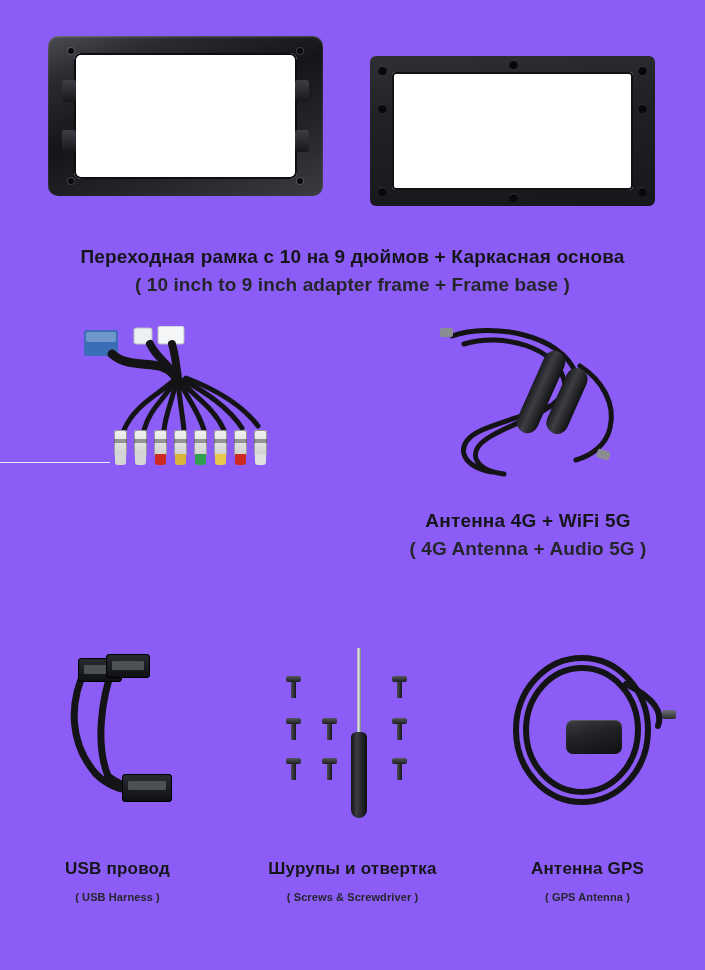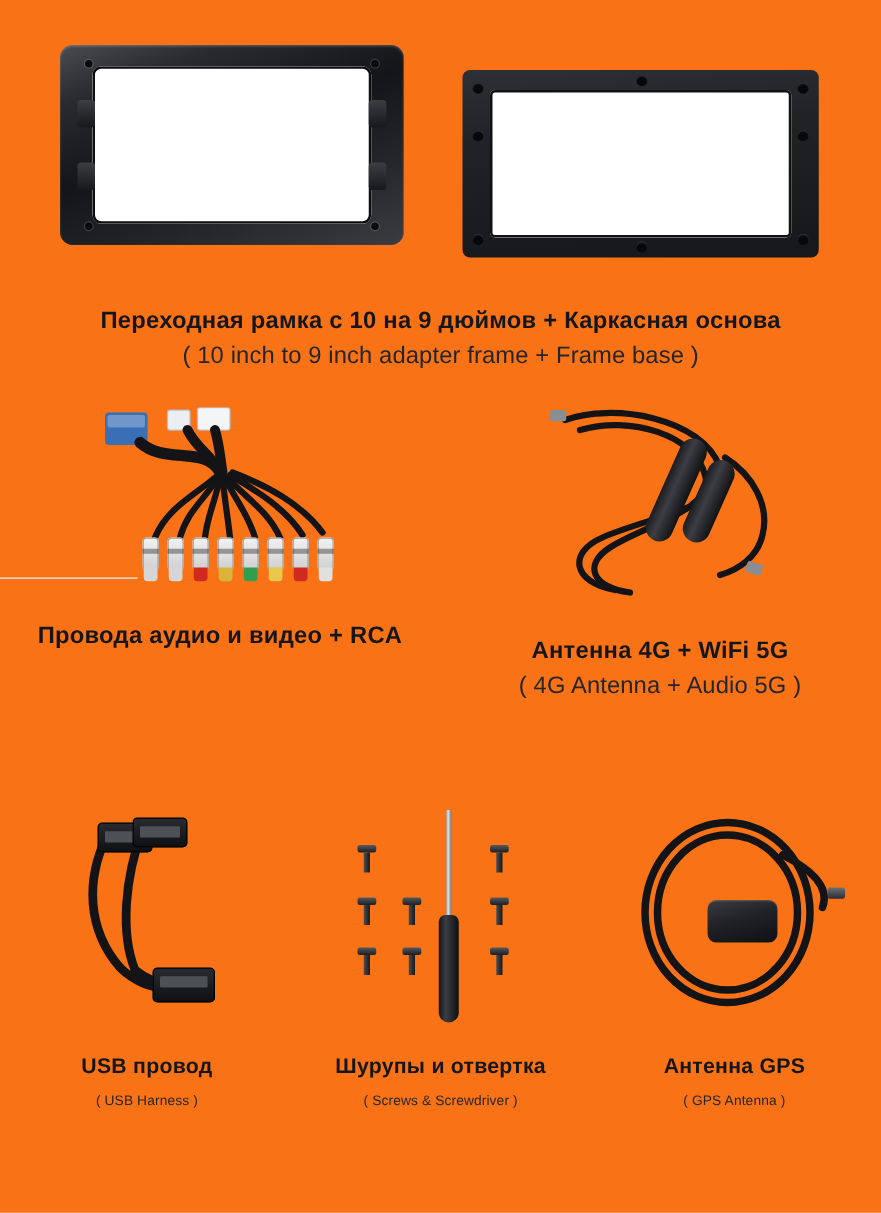--- a/index.html
+++ b/index.html
@@ -11,21 +11,21 @@
     height: 970px;
     background: #ffffff;
     font-family: "Liberation Sans", sans-serif;
     color: #111111;
     overflow: hidden;
   }
   .page {
     position: relative;
     width: 705px;
     height: 970px;
-    background: #f97316;
+    background: #8b5cf6;
   }
 
   
   .section {
     position: absolute;
     width: 705px;
     box-sizing: border-box;
   }
   .caption-block {
     text-align: center;
@@ -34,21 +34,21 @@
   .caption-ru {
     font-size: 19px;
     font-weight: bold;
     letter-spacing: 0.2px;
     color: #15161a;
     line-height: 26px;
     white-space: nowrap;
   }
   .caption-en {
     font-size: 19px;
-    font-weight: normal;
+    font-weight: bold;
     color: #24262b;
     line-height: 30px;
     letter-spacing: 0.1px;
     white-space: nowrap;
   }
   .caption-ru.small { font-size: 17px; }
   .caption-en.small { font-size: 11px; }
 
   
   #row-frames { top: 0; left: 0; height: 300px; }
@@ -377,21 +377,20 @@
           </div>
           <div class="rca-plug" style="left:182px; top:104px;">
             <div class="band"></div>
             <div class="tip" style="background:#e0e0e0;"></div>
           </div>
         </div>
 
         <div class="faint-line" style="left:-10px; top:142px; width:120px;"></div>
 
         <div class="caption-block" style="position:absolute; top:176px; left:0; width:352px;">
-          <div class="caption-ru">Провода аудио и видео + RCA</div>
         </div>
       </div>
 
       <div class="col right">
         <div class="antenna-wrap">
           <svg width="210" height="170" viewBox="0 0 210 170">
             <path d="M22 16 C 60 2, 132 14, 146 54 C 156 86, 92 92, 52 110 C 24 122, 28 146, 62 152" stroke="#141416" stroke-width="5" fill="none" stroke-linecap="round"></path>
             <path d="M34 24 C 74 12, 126 28, 134 60 C 142 88, 86 100, 58 118 C 36 132, 44 150, 74 154" stroke="#141416" stroke-width="5" fill="none" stroke-linecap="round"></path>
             <path d="M150 46 C 172 60, 186 84, 180 108 C 176 126, 160 136, 146 140" stroke="#141416" stroke-width="5" fill="none" stroke-linecap="round"></path>
 
@@ -483,21 +482,21 @@
             <ellipse cx="74" cy="86" rx="56" ry="62" fill="none" stroke="#141416" stroke-width="6"></ellipse>
             <path d="M118 40 C 142 52, 156 66, 150 82" stroke="#141416" stroke-width="6" fill="none" stroke-linecap="round"></path>
           </svg>
           <div class="gps-puck"></div>
           <div class="gps-connector"></div>
         </div>
       </div>
 
     </div>
 
-    <div class="caps-row" style="margin-top:10px;">
+    <div class="caps-row" style="margin-top:26px;">
       <div class="cap3 a">
         <div class="caption-ru small">USB провод</div>
         <div class="caption-en small">( USB Harness )</div>
       </div>
       <div class="cap3 c">
         <div class="caption-ru small">Антенна GPS</div>
         <div class="caption-en small">( GPS Antenna )</div>
       </div>
       <div class="cap3 b">
         <div class="caption-ru small">Шурупы и отвертка</div>

